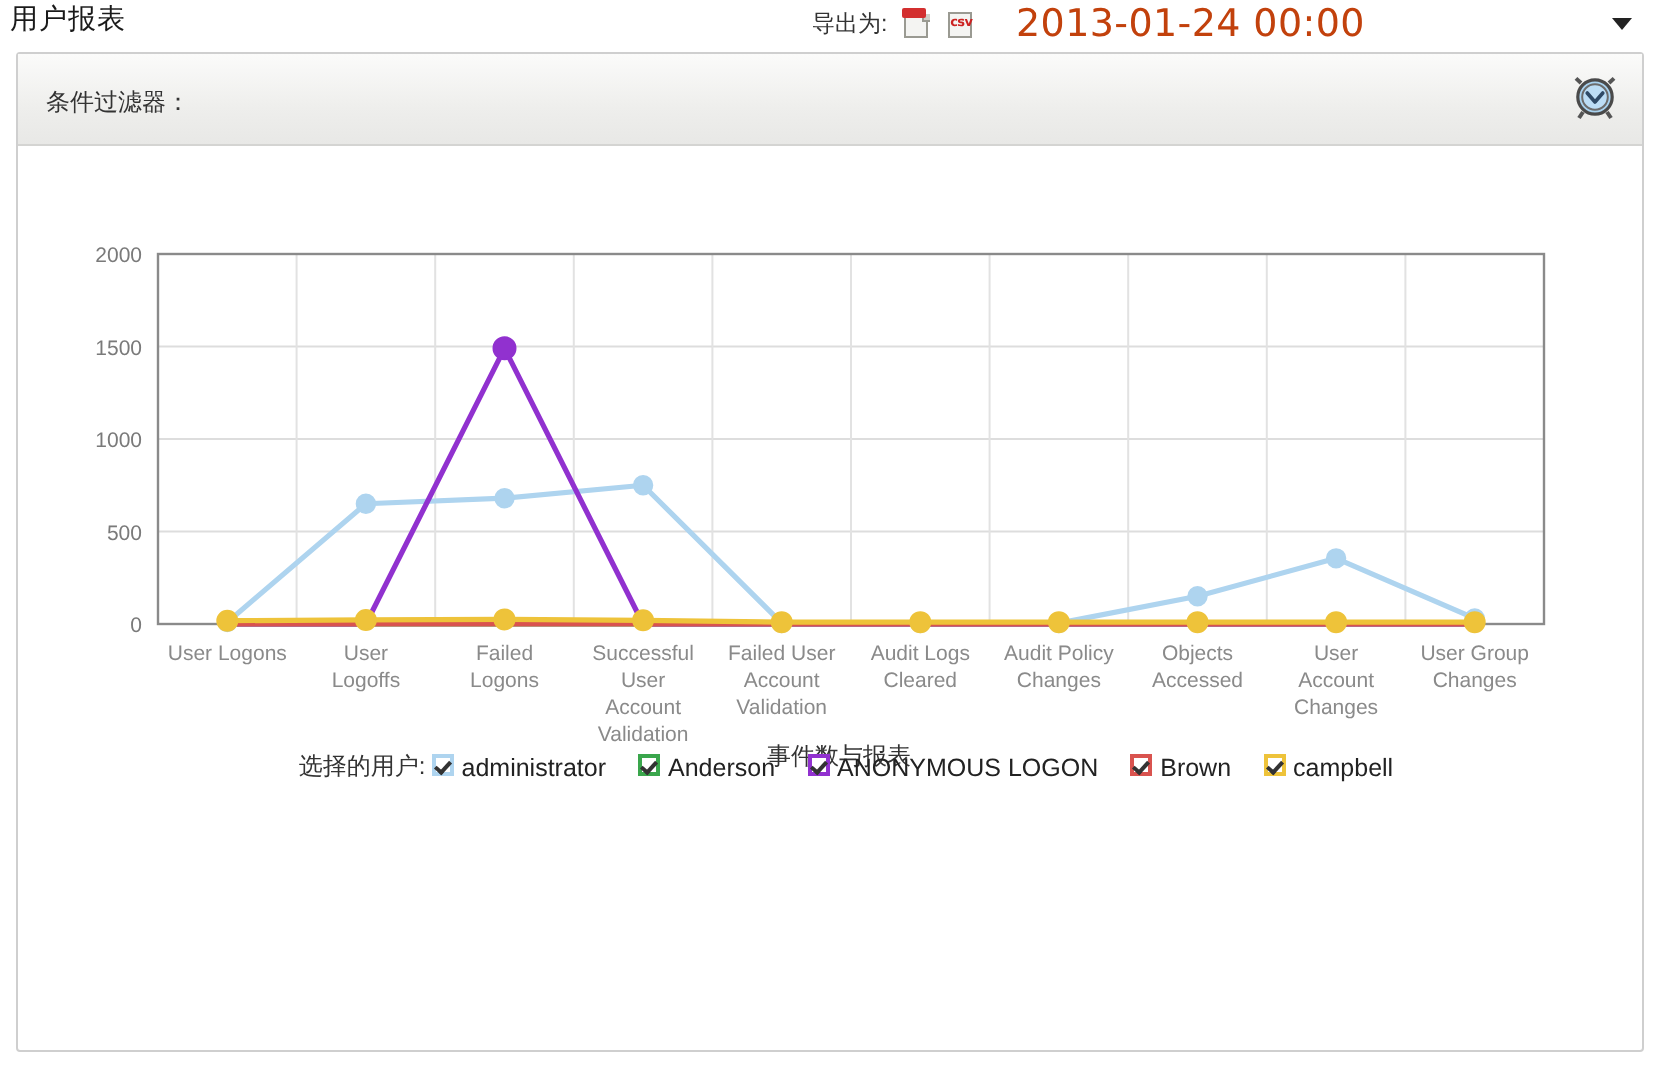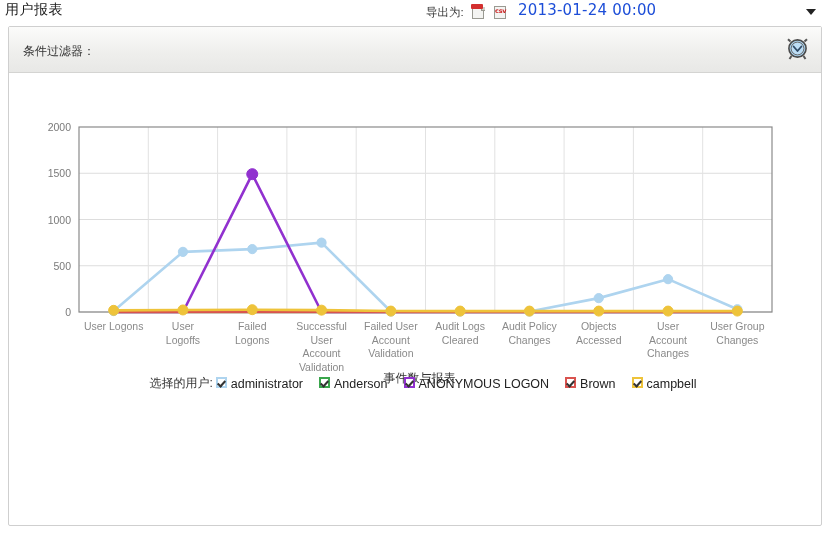--- a/index.html
+++ b/index.html
@@ -15,21 +15,21 @@
   
   .topbar {
     position: absolute; left: 0; top: 0; width: 829px; height: 24px;
     background: #ffffff;
   }
   .page-title {
     position: absolute; left: 5px; top: 1px;
     font-size: 14px; color: #1a1a1a; letter-spacing: .5px; text-align: right;
   }
   .export-wrap {
-    position: absolute; left: 426px; top: 4px;
+    position: absolute; left: 406px; top: 4px;
     font-size: 11.5px; color: #333;
   }
   .export-label { vertical-align: middle; }
   .ico-pdf, .ico-csv {
     display: inline-block; vertical-align: middle;
     width: 15px; height: 16px; margin-left: 4px; position: relative; cursor: pointer;
   }
   .ico-pdf .sheet, .ico-csv .sheet {
     position: absolute; left: 1px; top: 2px; width: 12px; height: 13px;
     background: #f4f4f2; border: 1px solid #9a9a92;
@@ -46,24 +46,23 @@
     position: absolute; right: 1px; top: 3px; width: 4px; height: 4px;
     background: #cfcfc8; border-left: 1px solid #9a9a92; border-bottom: 1px solid #9a9a92;
   }
   .ico-csv .txt {
     position: absolute; left: 1px; top: 3px; width: 13px; text-align: center;
     font-size: 6.5px; font-weight: bold; color: #cc2222;
     font-family: "DejaVu Sans", sans-serif; letter-spacing: -.3px;
   }
   .dt {
     position: absolute; top: 1px;
-    font-size: 15px; color: #1d4ed8;
+    font-size: 19px; color: #c2410c;
     font-family: "DejaVu Sans", sans-serif;
     letter-spacing: .2px;
-    margin-left: 10px;
   }
   #dt-from { left: 508px; }
   #dt-to   { left: 655px; }
   .caret-down {
     position: absolute; left: 806px; top: 9px;
     width: 0; height: 0; cursor: pointer;
     border-left: 5px solid transparent;
     border-right: 5px solid transparent;
     border-top: 6px solid #222;
   }

